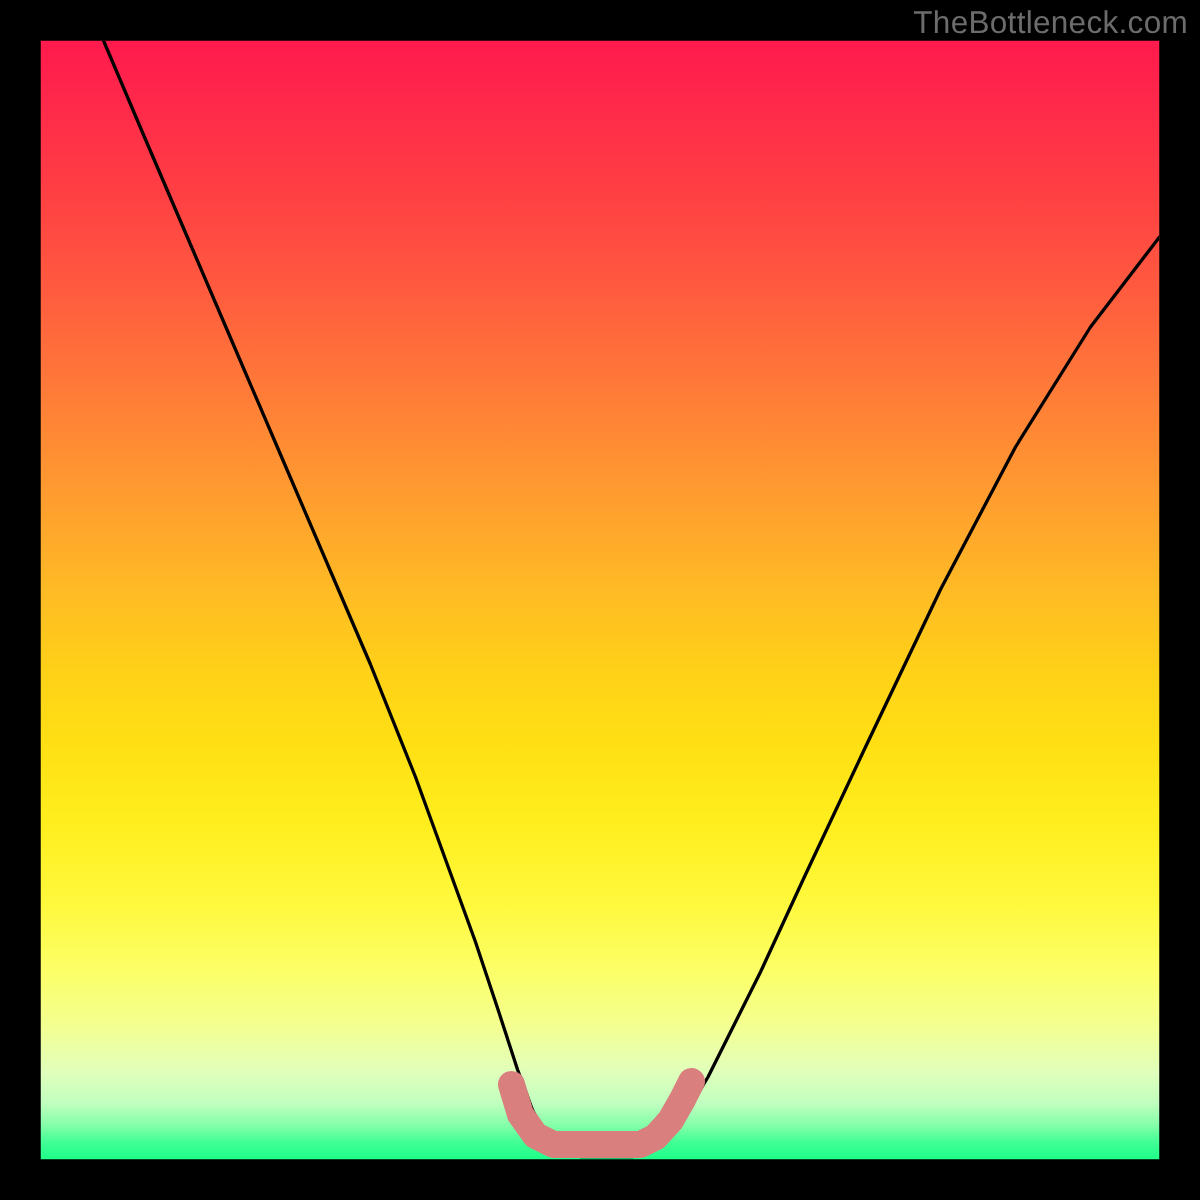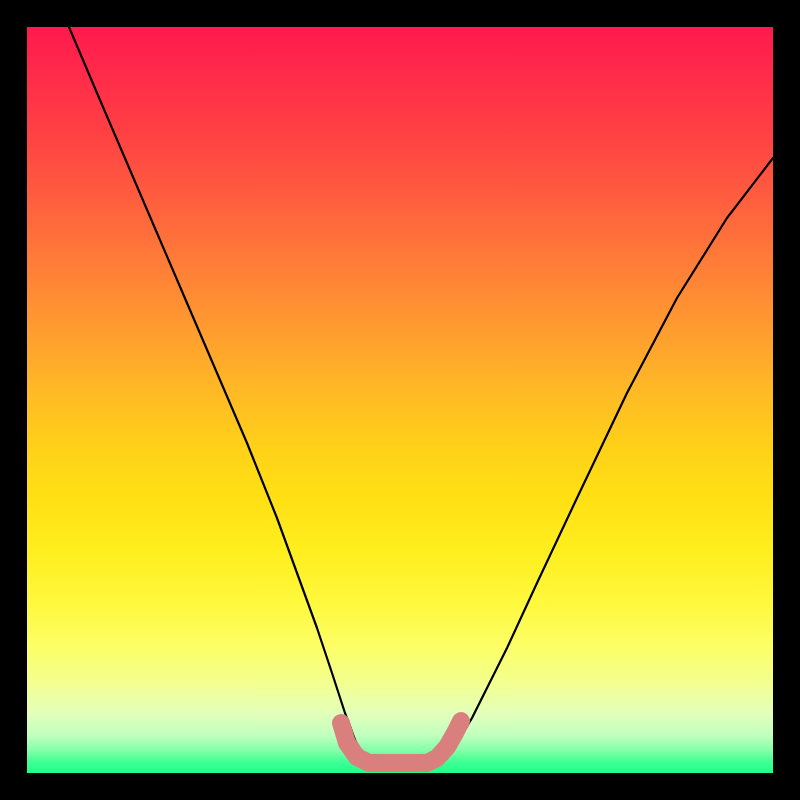--- a/index.html
+++ b/index.html
@@ -75,13 +75,14 @@
     <svg class="curve" viewBox="0 0 746 746" preserveAspectRatio="none">
       <g>
         <path id="curve-path" fill="none" stroke="#000" stroke-width="2.2" stroke-linecap="round" stroke-linejoin="round" d="M42 0 L70 66 L100 136 L130 206 L160 276 L190 346 L220 416 L250 491 L270 546 L290 601 L305 646 L318 686 L328 713 L337 731 L347 740 L360 744 L395 744 L405 740 L418 731 L430 716 L445 691 L460 661 L480 621 L510 556 L550 471 L600 366 L650 271 L700 191 L746 131"></path>
       </g>
       <g>
         <path id="apex-path" fill="none" stroke="#d9807f" stroke-width="18" stroke-linecap="round" stroke-linejoin="round" d="M314 696 L320 716 L330 730 L342 736 L400 736 L410 731 L420 720 L428 706 L434 694"></path>
       </g>
     </svg>
   </div>
 
+  <div class="watermark">TheBottleneck.com</div>
 </div>
 
 </body></html>

